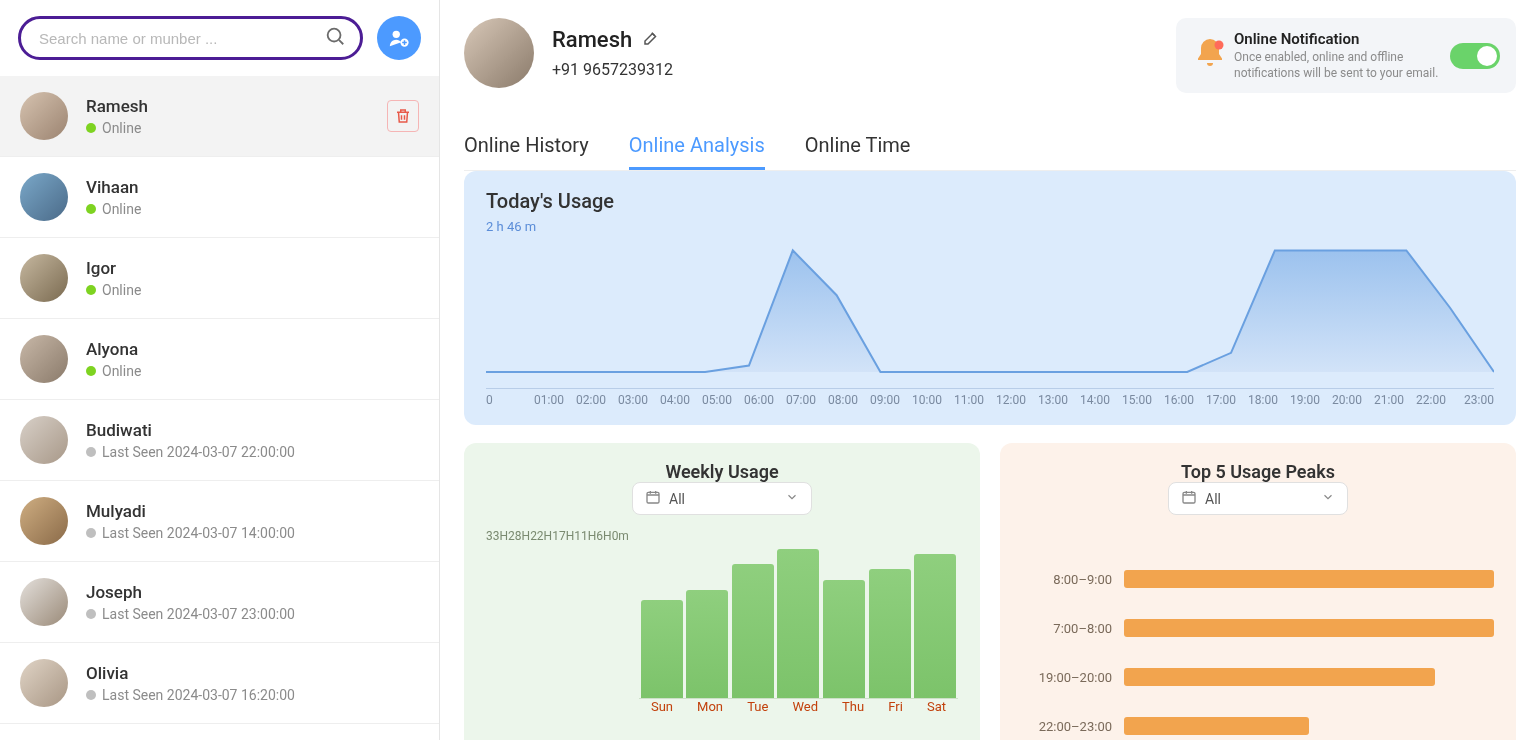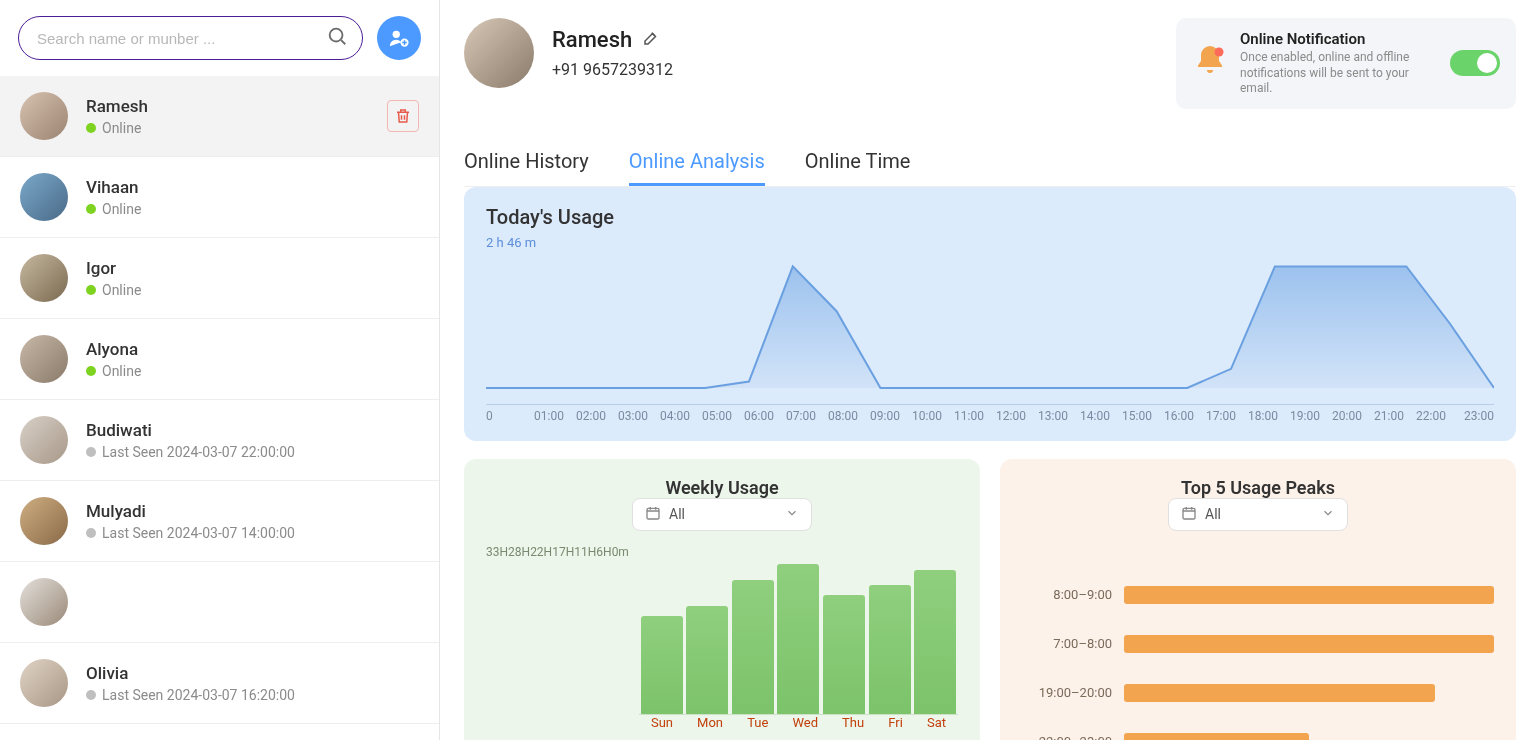--- a/index.html
+++ b/index.html
@@ -24,21 +24,21 @@
   .search-row {
     display: flex;
     align-items: center;
     padding: 16px 18px;
     gap: 14px;
   }
   .search-box {
     flex: 1;
     display: flex;
     align-items: center;
-    border: 1px solid #4c1d95;
+    border: 3px solid #4c1d95;
     border-radius: 22px;
     height: 44px;
     padding: 0 14px 0 18px;
     background: #fff;
   }
   .search-box input {
     flex: 1;
     border: none;
     outline: none;
     font-size: 15px;
@@ -88,21 +88,21 @@
 
   
   .main { flex: 1; padding: 18px 24px 0 24px; overflow-y: auto; }
   .profile-row { display: flex; align-items: flex-start; justify-content: space-between; }
   .profile-left { display: flex; align-items: center; gap: 18px; }
   .profile-avatar { width: 70px; height: 70px; border-radius: 50%; background: linear-gradient(135deg, #d8c8b8,#8a7a6a); }
   .profile-name { font-size: 22px; font-weight: 500; color: #222; display: flex; align-items: center; gap: 10px; }
   .profile-phone { font-size: 16px; color: #333; margin-top: 8px; }
   .edit-icon { cursor: pointer; color: #555; }
   .notif-card {
-    display: flex; align-items: center; gap: 12px;
+    display: flex; align-items: center; gap: 6px;
     background: #f3f5f8;
     border-radius: 10px;
     padding: 12px 16px;
     width: 340px;
   }
   .notif-card .bell { flex-shrink:0; }
   .notif-text { flex: 1; }
   .notif-title { font-size: 15px; font-weight: 600; color: #222; }
   .notif-desc { font-size: 12px; color: #8b8b8b; margin-top: 2px; line-height: 1.3; }
   .toggle {
@@ -255,20 +255,27 @@
       <div class="contact-name">Mulyadi</div>
       <div class="contact-status">
         <span class="status-dot offline"></span>
         <span>Last Seen 2024-03-07 14:00:00</span>
       </div>
     </div>
 
   </div>
       <div class="contact">
     <div class="avatar" style="background:linear-gradient(135deg,#e4e0dc,#9a8a78)"></div>
+    <div class="contact-body">
+      <div class="contact-name">Joseph</div>
+      <div class="contact-status">
+        <span class="status-dot offline"></span>
+        <span>Last Seen 2024-03-07 23:00:00</span>
+      </div>
+    </div>
 
   </div>
       <div class="contact">
     <div class="avatar" style="background:linear-gradient(135deg,#e0d4c6,#a89684)"></div>
     <div class="contact-body">
       <div class="contact-name">Olivia</div>
       <div class="contact-status">
         <span class="status-dot offline"></span>
         <span>Last Seen 2024-03-07 16:20:00</span>
       </div>

